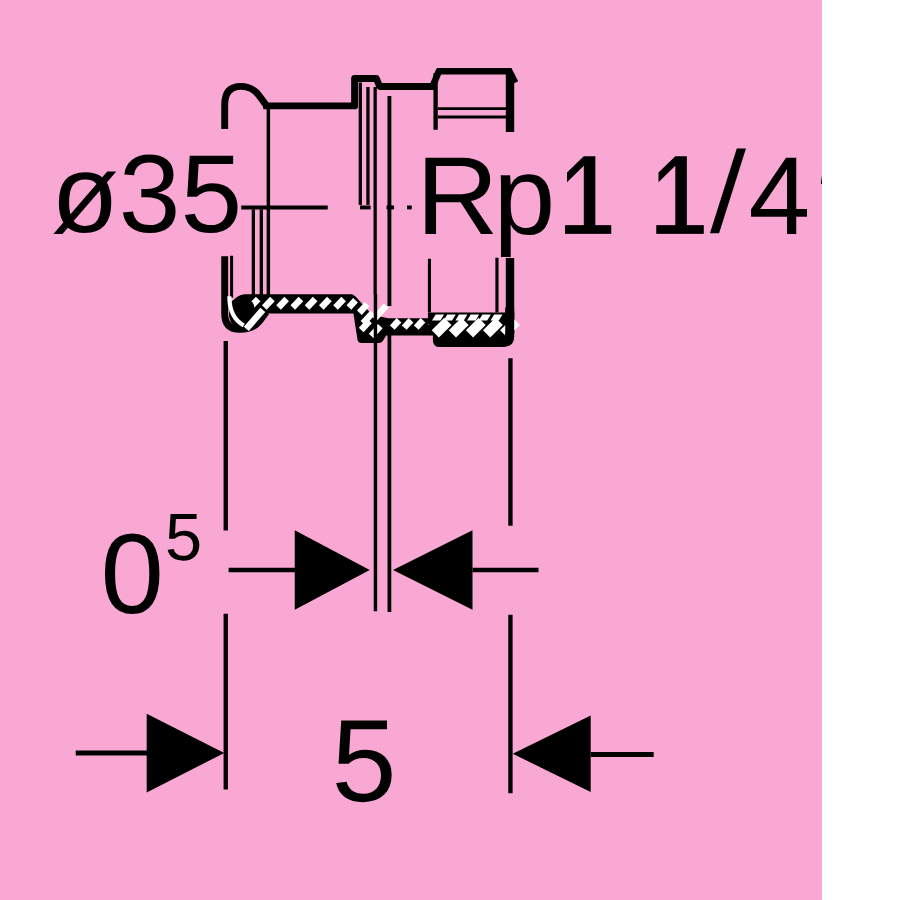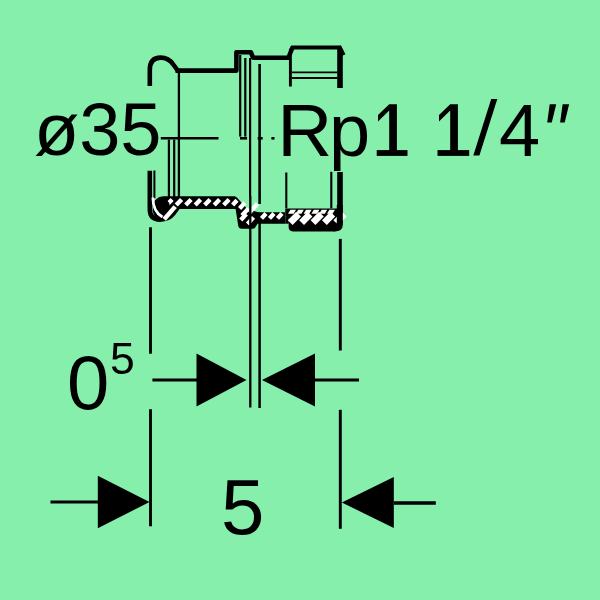--- a/index.html
+++ b/index.html
@@ -1,16 +1,16 @@
 <!DOCTYPE html>
 <html><head>
 <meta charset="utf-8">
 <style>
   html,body{margin:0;padding:0;background:#fff;}
-  .page{position:relative;width:600px;height:600px;background:#86efac;overflow:hidden;}
+  .page{position:relative;width:548px;height:600px;background:#f9a8d4;overflow:hidden;}
   svg{position:absolute;left:0;top:0;}
   text{font-family:"Liberation Sans",sans-serif;fill:#000;}
 </style>
 </head>
 <body>
 <div class="page">
 <svg width="600" height="600" viewBox="0 0 600 600">
   <defs>
     <pattern id="hatch" width="9.8" height="9.8" patternUnits="userSpaceOnUse" patternTransform="rotate(45)">
       <rect x="0" y="0" width="9.8" height="9.8" fill="#000"></rect>

